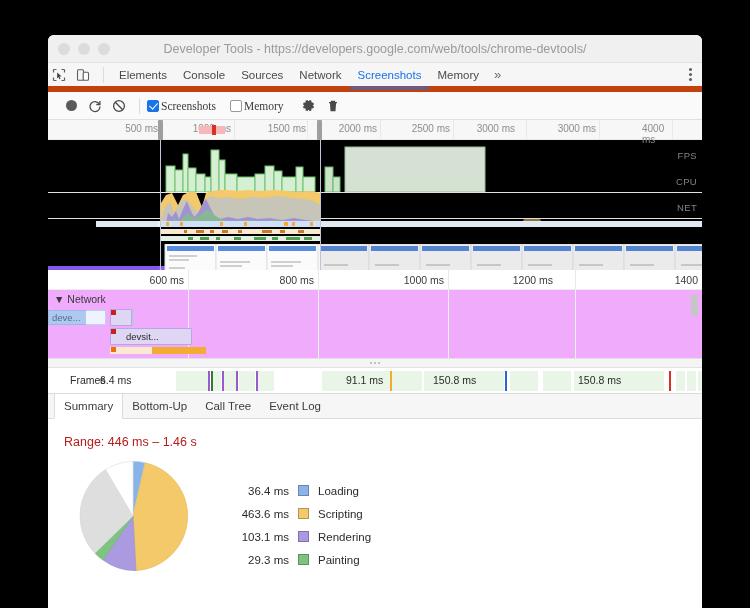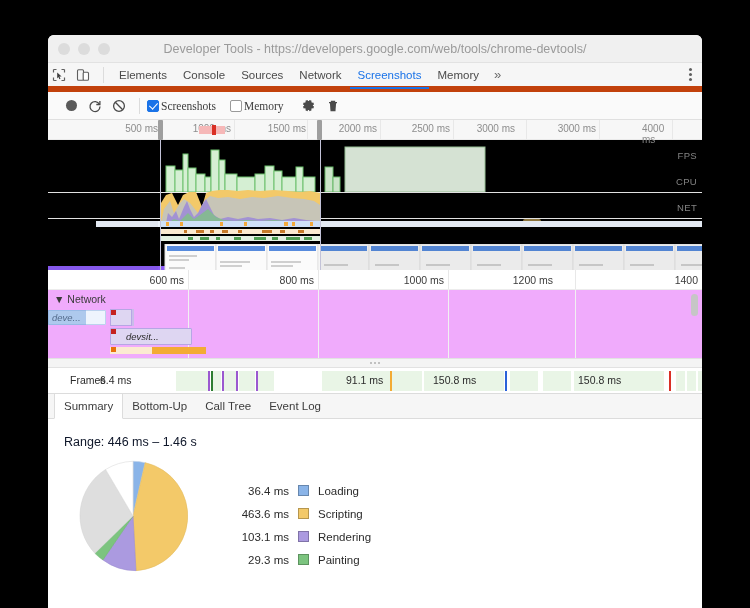--- a/index.html
+++ b/index.html
@@ -96,40 +96,40 @@
   .sel-shade { position: absolute; top: 0; bottom: 0; background: rgba(0,0,0,.045); }
   .sel-handle { position: absolute; top: 0; width: 5px; height: 20px; background: #9e9e9e; border-radius: 1px; }
   .sel-border { position: absolute; top: 0; bottom: 0; width: 1px; background: #c3c3d8; }
   
   .ruler2 { position: relative; height: 20px; background: #fff; border-bottom: 1px solid #ececec; }
   .tick2 { position: absolute; top: 4px; font-size: 10.5px; color: #3b3b3b; transform: translateX(-100%); padding-right: 4px;}
   
   .flame { position: relative; height: 68px; background: #f0abfc; overflow: hidden; }
   .grp { position: absolute; font-size: 10.5px; color: #3a3a3a; }
   .ev { position: absolute; font-size: 9.5px; color: #2b2b2b; border: 1px solid; border-radius: 1px;
-       overflow: hidden; white-space: nowrap; padding-left: 3px; line-height: 13px; font-style: italic; }
+       overflow: hidden; white-space: nowrap; padding-left: 3px; line-height: 13px; }
   .resize { height: 10px; background: #f4f4f4; border-top: 1px solid #e2e2e2; border-bottom: 1px solid #e2e2e2;
             display:flex; align-items:center; justify-content:center; gap:2px;}
   .resize i { width:2px; height:2px; background:#b0b0b0; border-radius:50%; display:block;}
   
   .frames { position: relative; height: 26px; background: #fff; border-bottom: 1px solid #dcdcdc; }
   .fblk { position: absolute; top: 3px; height: 20px; background: #e9f5e6; }
   .fdiv { position: absolute; top: 3px; height: 20px; width: 2px; }
   .flabel { position: absolute; top: 6px; font-size: 10.5px; color: #2b2b2b; }
   
   .btabs {
     height: 25px; background: #f6f6f6; border-bottom: 1px solid #dcdcdc;
     display: flex; align-items: center; padding-left: 6px;
     font-size: 11.5px; color: #3c3c3c;
   }
   .btab { padding: 0 9px; height: 24px; display:flex; align-items:center; }
   .btab.sel { background: #fff; border: 1px solid #dcdcdc; border-bottom-color:#fff; height: 26px; }
   
   .summary { position: relative; height: 128px; background: #fff; padding: 16px 0 0 16px; }
-  .range { font-size: 12.5px; color: #0f172a; }
+  .range { font-size: 12.5px; color: #b91c1c; }
   .legend { position: absolute; left: 179px; top: 60px; font-size: 11.5px; color: #2b2b2b; }
   .lrow { display: flex; align-items: center; height: 23px; }
   .lval { width: 62px; text-align: right; margin-right: 9px; }
   .lsw { width: 11px; height: 11px; border: 1px solid rgba(0,0,0,.25); margin-right: 9px; }
   .scrollthumb { position: absolute; width: 7px; border-radius: 4px; background: #c6c6c6; }
 </style>
 </head>
 <body>
 
 <div id="window">

